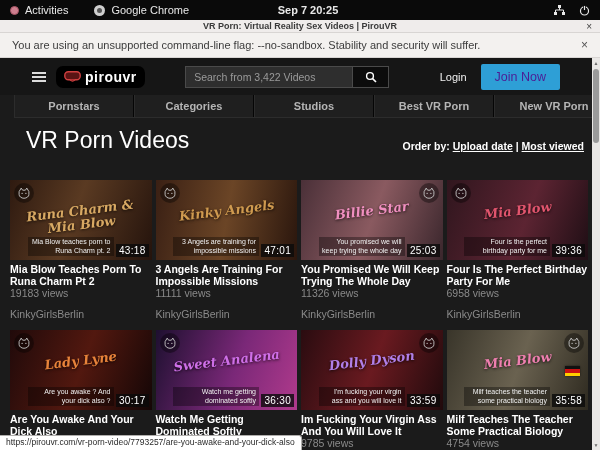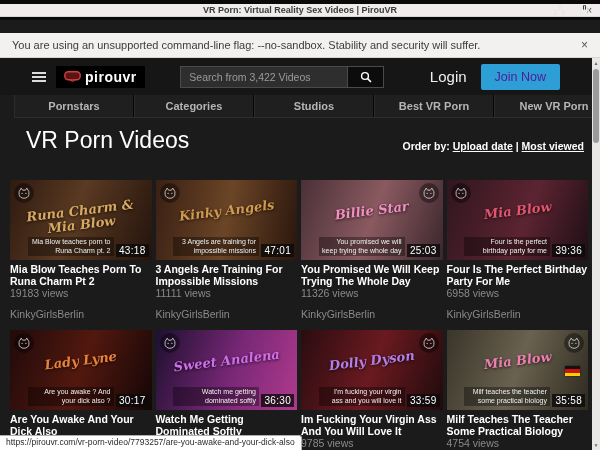--- a/index.html
+++ b/index.html
@@ -21,21 +21,21 @@
   .act-dot { width:9px; height:9px; border-radius:50%; background:#cf7f8f; border:1px solid #a85565; display:inline-block; }
   .chrome-ic { width:11px; height:11px; border-radius:50%; background:#cfcfcf; position:relative; display:inline-block; }
   .chrome-ic::after { content:""; position:absolute; left:3px; top:3px; width:5px; height:5px; border-radius:50%; background:#555; }
   .sysbar .left { display:flex; gap:26px; }
   .sysbar .clock { position:absolute; left:0; right:0; text-align:center; font-weight:bold; font-size:11px;margin-left:16px; }
   .sysbar .right { margin-left:auto; display:flex; gap:14px; align-items:center; z-index:1; }
   .sysicon svg { display:block; }
 
   
   .tabbar {
-    position:absolute; top:4px; left:0; width:600px; height:13px;
+    position:absolute; top:20px; left:0; width:600px; height:13px;
     background:#efeceb; color:#3a3a3a; font-size:9px; font-weight:bold;
     display:flex; align-items:center; justify-content:center;
     border-bottom:1px solid #d8d5d3;
   }
   .tabbar .close { position:absolute; right:8px; font-weight:normal; color:#444; cursor:default; font-size:10px; }
 
   
   .warnbar {
     position:absolute; top:33px; left:0; width:600px; height:25px;
     background:#f3f1ef; color:#3c3c3c; font-size:11px;
@@ -44,34 +44,34 @@
   }
   .warnbar .close { margin-left:auto; color:#555; font-size:12px; }
 
   
   .siteheader {
     position:absolute; top:58px; left:0; width:600px; height:37px;
     background:#161616; display:flex; align-items:center; padding:0 14px;
   }
   .burger { width:14px; display:flex; flex-direction:column; gap:2px; margin:0 10px 0 18px; }
   .burger i { display:block; height:2px; background:#dcdcdc; }
-  .logo { display:flex; align-items:center; gap:4px; background:#000; padding:3px 8px; border-radius:0; }
+  .logo { display:flex; align-items:center; gap:4px; background:#000; padding:3px 8px; border-radius:7px; }
   .logo .txt { color:#fff; font-weight:bold; font-size:14px; letter-spacing:.5px; }
   .searchwrap { display:flex; margin:0 auto; }
   .searchwrap input {
     width:168px; height:22px; background:#2e2e2e; border:1px solid #4a4a4a;
     color:#cfcfcf; font-size:10.5px; padding:0 8px; outline:none;
     font-family:"Liberation Sans", sans-serif;
   }
   .searchwrap input::placeholder { color:#9a9a9a; }
   .searchbtn {
     width:36px; height:22px; background:#0c0c0c; border:1px solid #4a4a4a; border-left:none;
     display:flex; align-items:center; justify-content:center; cursor:pointer;
   }
-  .login { color:#f0f0f0; font-size:15px; margin:0 14px 0 10px; cursor:pointer; }
+  .login { color:#f0f0f0; font-size:11px; margin:0 14px 0 10px; cursor:pointer; }
   .joinbtn {
     height:26px; padding:0 14px; border:none; border-radius:2px;
     color:#4c1d95; font-size:12.5px; display:flex; align-items:center; cursor:pointer;
     margin-right:26px; font-family:"Liberation Sans", sans-serif;
   }
 
   
   .nav {
     position:absolute; top:95px; left:14px; width:600px; height:23px;
     background:#701a75; display:flex; border-bottom:1px solid #2c2c2c;

